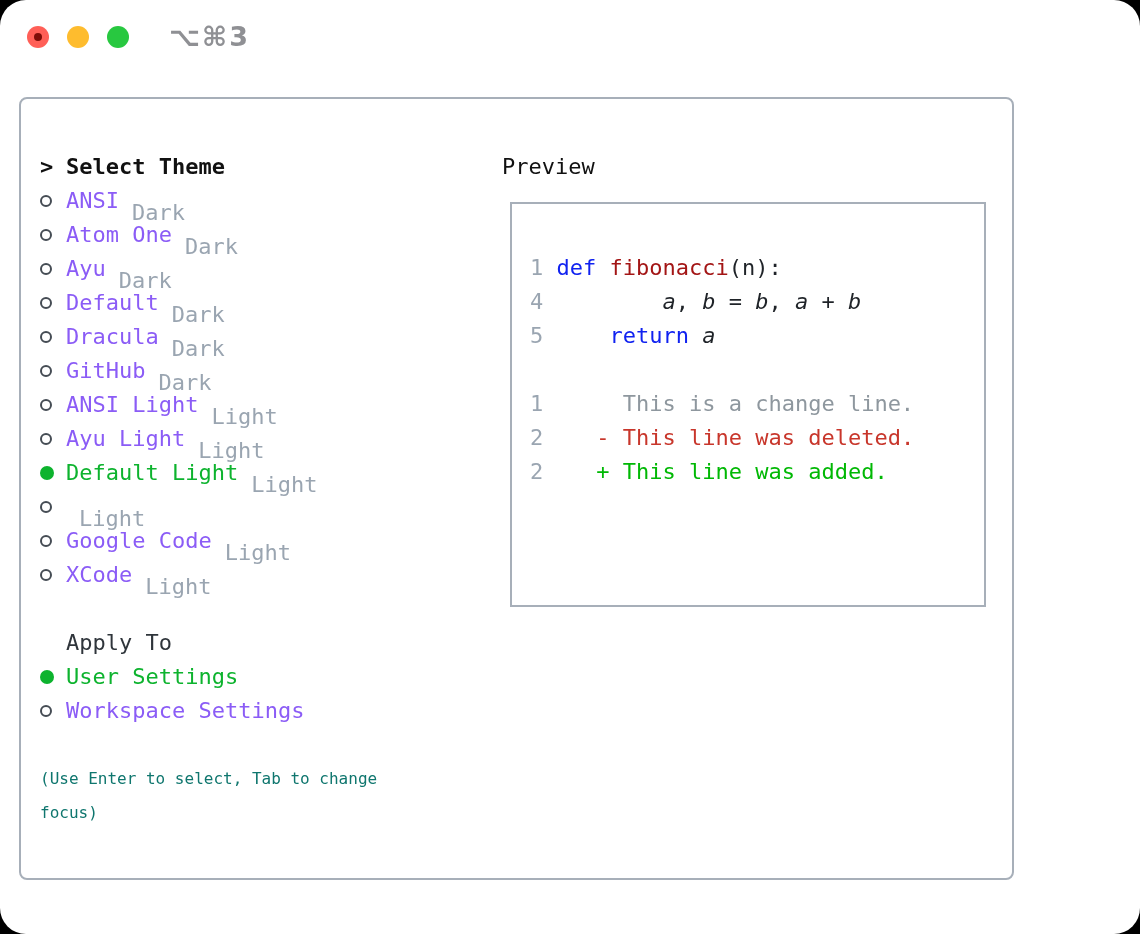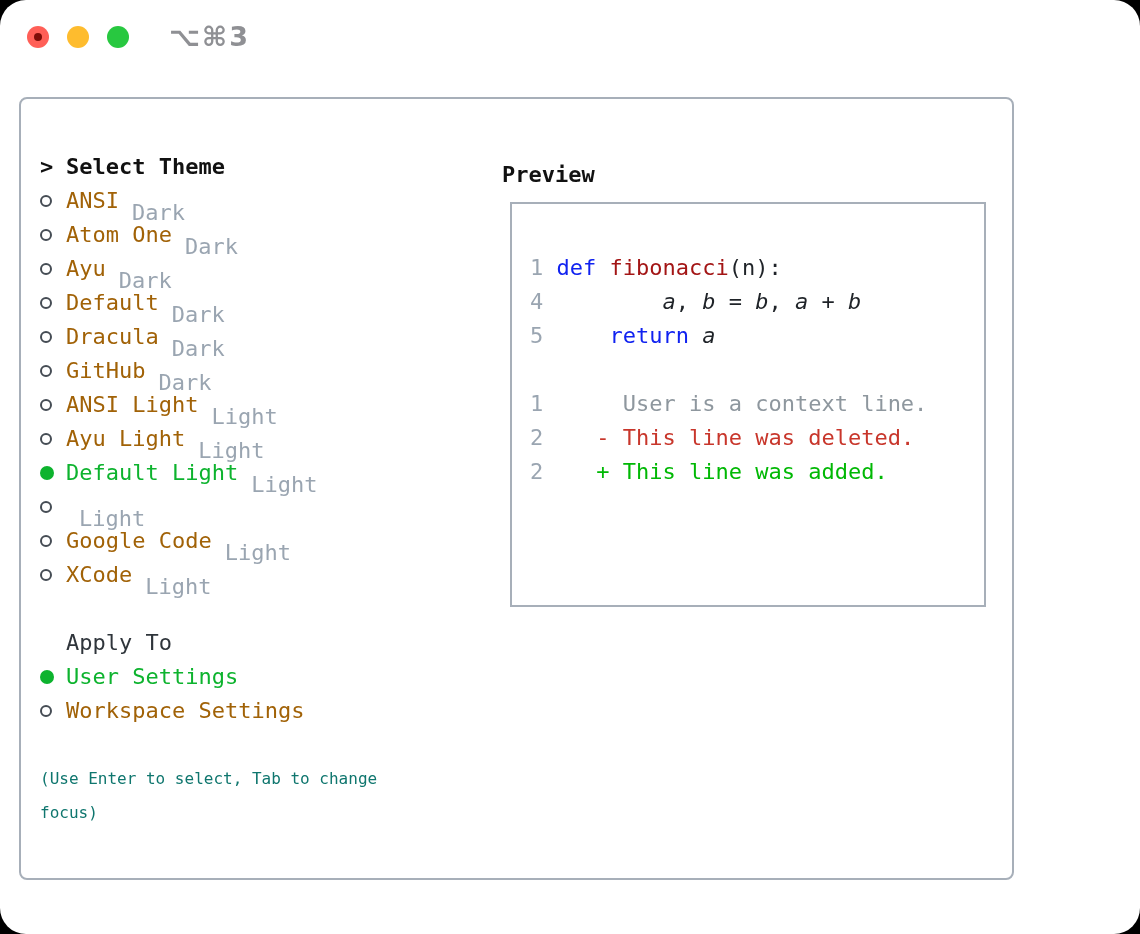--- a/index.html
+++ b/index.html
@@ -57,32 +57,32 @@
   }
   .chevron{font-weight:bold;color:#111;}
   .dot{
     width:12px;height:12px;border-radius:50%;
     border:2px solid #454c54;box-sizing:border-box;
   }
   .dot.sel{
     width:14px;height:14px;border:none;background:#0db32e;
   }
   .hdr{font-weight:bold;color:#111;}
-  .item-name{color:#a16207;}
+  .item-name{color:#8b5cf6;}
   .item-name.sel{color:#0db32e;}
   .item-variant{color:#9aa5b1;margin-left:13px;margin-top:24px;}
   .spacer{height:34px;}
   .hint{
     width:400px;color:#0f766e;font-size:16px;line-height:34px;
     word-wrap:break-word;
   }
   
   .preview-label{
     position:absolute;left:481px;top:51px;height:34px;line-height:34px;
-    font-size:22px;font-weight:bold;color:#111;margin-top:8px;
+    font-size:22px;font-weight:normal;color:#111;
   }
   .preview-box{
     position:absolute;left:489px;top:103px;width:476px;height:405px;
     box-sizing:border-box;
     border:2px solid #a7afb9;background:#fff;
     padding:47px 0 0 18px;overflow:hidden;
   }
   .code-row{
     margin:0;height:34px;line-height:34px;font-size:22px;
     font-family:"DejaVu Sans Mono", monospace;
@@ -224,21 +224,21 @@
   <pre class="code-row"><span class="ln">1</span> <span class="tk-kw">def</span><span class="tk-pl"> </span><span class="tk-fn">fibonacci</span><span class="tk-pl">(n):</span></pre>
 
 
 
   <pre class="code-row"><span class="ln">4</span> <span class="tk-pl">        </span><span class="tk-var">a</span><span class="tk-pl">, </span><span class="tk-var">b</span><span class="tk-pl"> = </span><span class="tk-var">b</span><span class="tk-pl">, </span><span class="tk-var">a</span><span class="tk-pl"> + </span><span class="tk-var">b</span></pre>
 
   <pre class="code-row"><span class="ln">5</span> <span class="tk-pl">    </span><span class="tk-kw">return</span><span class="tk-pl"> </span><span class="tk-var">a</span></pre>
 
   <pre class="code-row"><span class="ln"></span></pre>
 
-  <pre class="code-row"><span class="ln">1</span> <span class="tk-ctx">     User is a context line.</span></pre>
+  <pre class="code-row"><span class="ln">1</span> <span class="tk-ctx">     This is a change line.</span></pre>
 
   <pre class="code-row"><span class="ln">2</span> <span class="tk-pl">   </span><span class="tk-del">- This line was deleted.</span></pre>
 
   <pre class="code-row"><span class="ln">2</span> <span class="tk-pl">   </span><span class="tk-add">+ This line was added.</span></pre>
 </div>
 
   </div>
 </div>
 
 </body></html>

